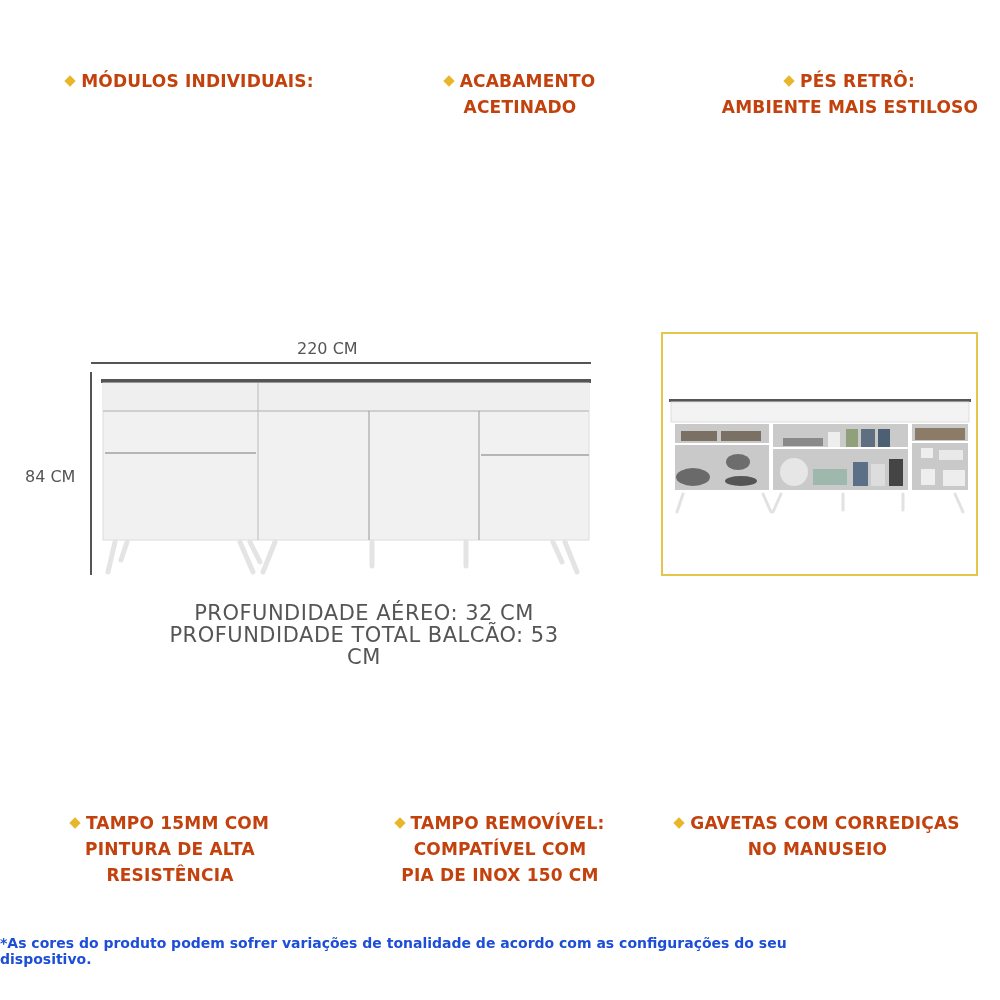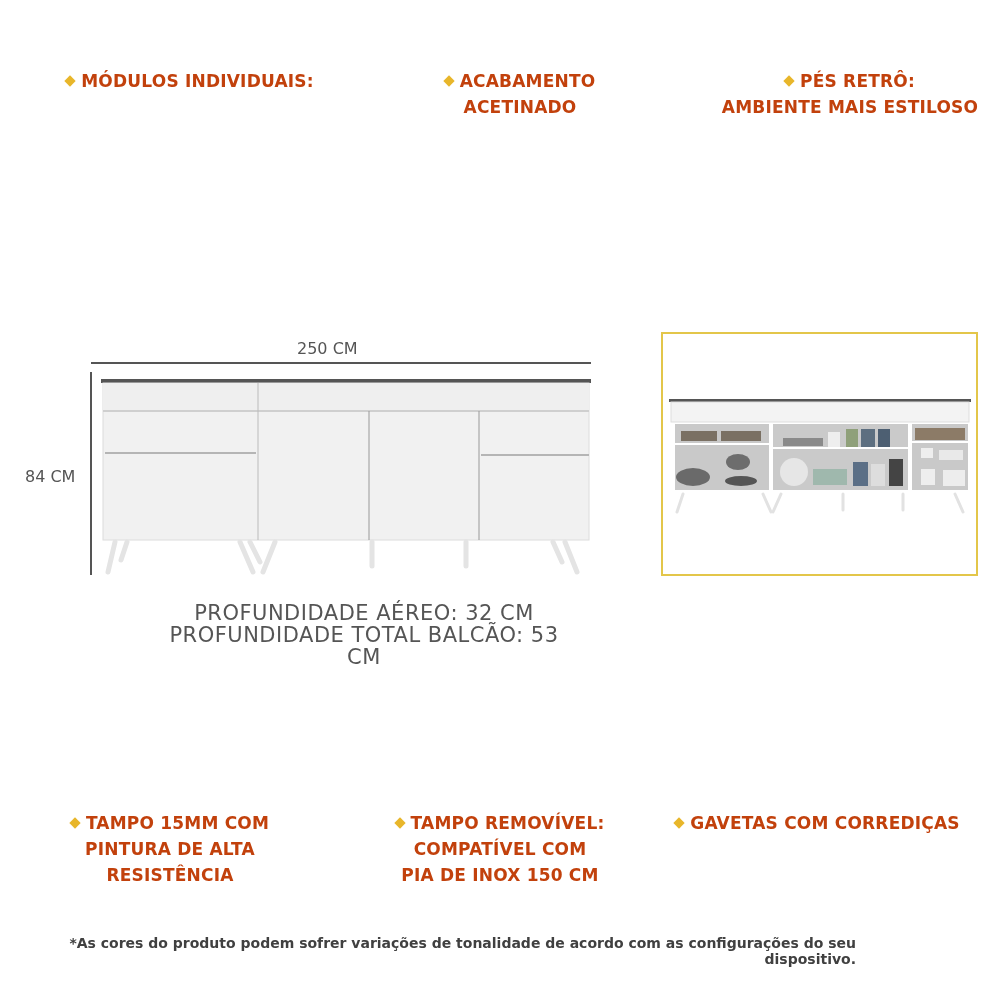--- a/index.html
+++ b/index.html
@@ -6,41 +6,41 @@
   body { width:1000px; height:1000px; background:#fff; position:relative; overflow:hidden;
          font-family:"DejaVu Sans", sans-serif; color:#4a4a4a; }
   .feat { position:absolute; text-align:center; font-weight:bold; font-size:17px; line-height:26px;
           color:#c2410c; letter-spacing:0.2px; }
   .feat .line { display:block; white-space:nowrap; }
   .diamond { display:inline-block; width:8px; height:8px; background:var(--accent,#e8b62a);
              transform:rotate(45deg); margin-right:7px; vertical-align:2px; }
   .dim { position:absolute; font-size:16px; color:#555; white-space:nowrap; }
   .depth { position:absolute; left:154px; width:420px; text-align:center; font-size:21px;
            color:#555; line-height:22px; letter-spacing:0.5px; }
-  .disclaimer { position:absolute; left:0; width:856px; top:935px; text-align:right; font-weight:bold;
-                font-size:14px; color:#404040; }
+  .disclaimer { position:absolute; left:0; width:856px; top:935px; text-align:left; font-weight:bold;
+                font-size:14px; color:#1d4ed8; }
   .photo-frame { position:absolute; left:661px; top:332px; width:317px; height:244px;
                  border:2px solid #e3c64a; box-sizing:border-box; background:#fff; }
 </style>
 </head>
 <body style="--accent: #e8b62a;">
 
 <div class="feat" style="left:30px; top:68px; width:320px;">
   <span class="line"><span class="diamond"></span><span>MÓDULOS INDIVIDUAIS:</span></span>
 </div>
 <div class="feat" style="left:420px; top:68px; width:200px;">
   <span class="line"><span class="diamond"></span><span>ACABAMENTO</span></span>
   <span class="line">ACETINADO</span>
 </div>
 <div class="feat" style="left:705px; top:68px; width:290px;">
   <span class="line"><span class="diamond"></span><span>PÉS RETRÔ:</span></span>
   <span class="line">AMBIENTE MAIS ESTILOSO</span>
 </div>
 
-<div class="dim" style="left:297px; top:339px;">250 CM</div>
+<div class="dim" style="left:297px; top:339px;">220 CM</div>
 <div class="dim" style="left:25px; top:467px;text-align:right;">84 CM</div>
 
 <svg style="position:absolute; left:0; top:0;" width="1000" height="1000">
 
   <line x1="91" y1="363" x2="591" y2="363" stroke="#555" stroke-width="2"></line>
 
   <line x1="91" y1="372" x2="91" y2="575" stroke="#555" stroke-width="2"></line>
 
   <rect x="101" y="379" width="490" height="4" fill="#555"></rect>
 
@@ -123,15 +123,16 @@
   <span class="line">PINTURA DE ALTA</span>
   <span class="line">RESISTÊNCIA</span>
 </div>
 <div class="feat" style="left:375px; top:810px; width:250px;">
   <span class="line"><span class="diamond"></span><span>TAMPO REMOVÍVEL:</span></span>
   <span class="line">COMPATÍVEL COM</span>
   <span class="line">PIA DE INOX 150 CM</span>
 </div>
 <div class="feat" style="left:660px; top:810px; width:315px;">
   <span class="line"><span class="diamond"></span><span>GAVETAS COM CORREDIÇAS</span></span>
+  <span class="line">NO MANUSEIO</span>
 </div>
 
 <div class="disclaimer">*As cores do produto podem sofrer variações de tonalidade de acordo com as configurações do seu dispositivo.</div>
 
 </body></html>

